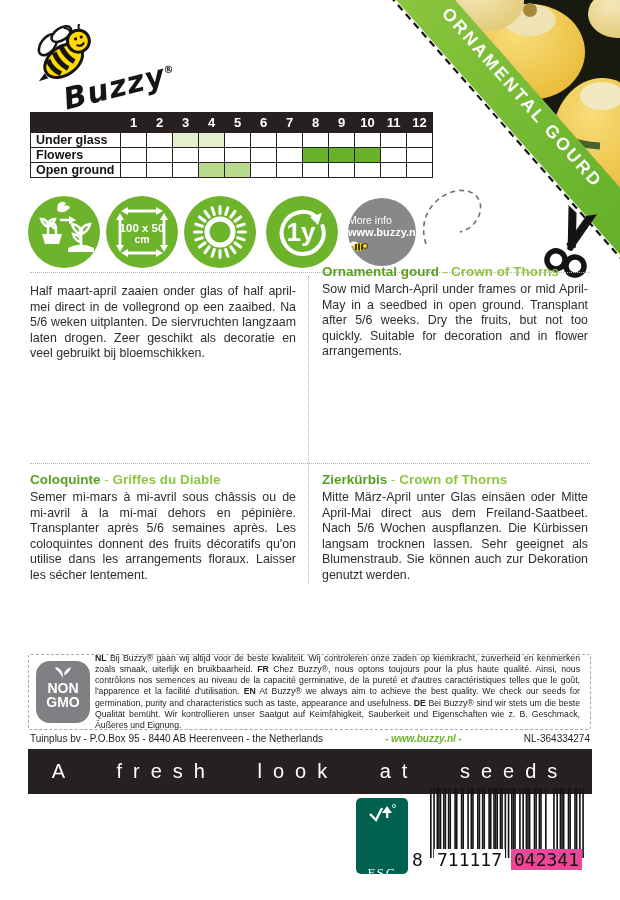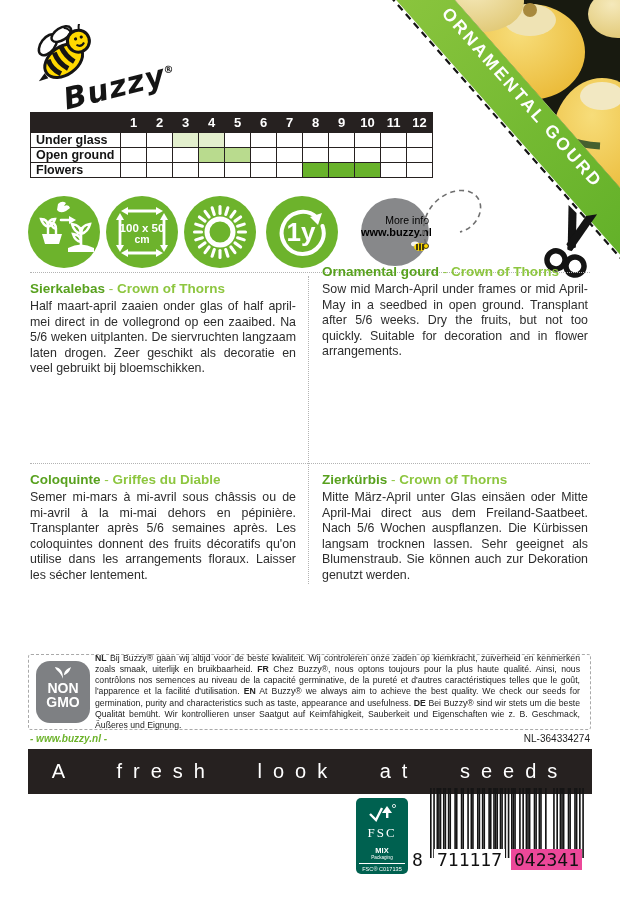--- a/index.html
+++ b/index.html
@@ -25,22 +25,22 @@
   .cal th.cal-label-head{width:84px;}
   .cal td{width:25px;height:12px;background:#fff;}
   .cal td.cal-label{width:84px;font-size:12.5px;font-weight:bold;color:#141414;padding-left:5px;text-align:left;margin-left:12px;}
   .cal .f-light{background:var(--cell-light);}
   .cal .f-medium{background:var(--cell-medium);}
   .cal .f-strong{background:var(--cell-strong);}
 
   
   .circ{width:72px;height:72px;border-radius:50%;background:var(--green);top:196px;}
   .circ svg{display:block;}
-  .gray-circ{left:361px;top:198px;width:68px;height:68px;border-radius:50%;background:var(--gray-circle);
-      color:#000000;text-align:right;}
+  .gray-circ{left:348px;top:198px;width:68px;height:68px;border-radius:50%;background:var(--gray-circle);
+      color:#ffffff;text-align:left;}
   .gray-circ .mi1{font-size:10.5px;margin-top:16px;}
   .gray-circ .mi2{font-size:11px;font-weight:bold;}
 
   
   .rule-h{border-top:1.6px dotted #b3b3b3;height:0;width:560px;left:30px;}
   .rule-v{border-left:1.6px dotted #b3b3b3;width:0;height:308px;left:308px;top:276px;}
 
   
   .blk{width:266px;}
   .blk .ttl{font-size:13.5px;font-weight:bold;color:var(--green-dark-text);margin:0;}
@@ -60,21 +60,21 @@
   .footline{left:30px;top:733px;width:560px;display:flex;justify-content:space-between;font-size:10px;color:#1d1d1d;}
   .footline .site{color:var(--green);font-weight:bold;font-style:italic;}
 
   
   .banner{left:28px;top:749px;width:564px;height:45px;background:var(--dark);color:#fff;
       font-size:20px;letter-spacing:0.55em;word-spacing:1.25em;text-align:center;line-height:45px;}
 
   
   .fsc{left:356px;top:798px;width:52px;height:76px;background:var(--fsc-green);border-radius:5px;
       color:#fff;text-align:center;}
-  .fsc .fsc-name{font-family:"Liberation Serif",serif;font-size:13px;letter-spacing:2px;line-height:12px;}
+  .fsc .fsc-name{font-family:"Liberation Serif",serif;font-size:13px;letter-spacing:2px;line-height:12px;margin-top:40px;}
   .fsc .mix{font-size:7.5px;font-weight:bold;margin-top:7px;}
   .fsc .pkg{font-size:4.6px;}
   .fsc .lic{font-size:5.6px;border-top:0.5px solid #fff;margin:3px 3px 0;padding-top:2px;}
 
   
   .barcode{left:412px;top:788px;width:186px;height:84px;}
   .barcode .num{position:absolute;top:61px;font-family:"DejaVu Sans Mono",monospace;font-size:18px;color:#111;}
   .bc-8{left:0px;}
   .bc-g1{left:22px;width:71px;text-align:center;background:#fff;}
   .bc-g2{left:99px;width:71px;text-align:center;background:#ec4899;}
@@ -172,46 +172,46 @@
           <td class=""></td>
           <td class=""></td>
           <td class=""></td>
           <td class=""></td>
           <td class=""></td>
           <td class=""></td>
           <td class=""></td>
           <td class=""></td>
         </tr>
         <tr>
-          <td class="cal-label">Open ground</td>
-          <td class=""></td>
-          <td class=""></td>
-          <td class=""></td>
-          <td class="f-medium"></td>
-          <td class="f-medium"></td>
-          <td class=""></td>
-          <td class=""></td>
-          <td class=""></td>
-          <td class=""></td>
-          <td class=""></td>
-          <td class=""></td>
-          <td class=""></td>
-        </tr>
-        <tr>
           <td class="cal-label">Flowers</td>
           <td class=""></td>
           <td class=""></td>
           <td class=""></td>
           <td class=""></td>
           <td class=""></td>
           <td class=""></td>
           <td class=""></td>
           <td class="f-strong"></td>
           <td class="f-strong"></td>
           <td class="f-strong"></td>
+          <td class=""></td>
+          <td class=""></td>
+        </tr>
+        <tr>
+          <td class="cal-label">Open ground</td>
+          <td class=""></td>
+          <td class=""></td>
+          <td class=""></td>
+          <td class="f-medium"></td>
+          <td class="f-medium"></td>
+          <td class=""></td>
+          <td class=""></td>
+          <td class=""></td>
+          <td class=""></td>
+          <td class=""></td>
           <td class=""></td>
           <td class=""></td>
         </tr>
       </tbody>
     </table>
 
   <div class="abs circ" style="left:28px">
     <svg width="72" height="72" viewBox="0 0 72 72" fill="none" stroke="#fff">
       <g stroke-width="2.4" stroke-linecap="round">
         <path d="M20,38 v-8 M20,31 q-5,-2 -7,-8 q7,0 7,8 M20,31 q5,-2 7,-8 q-7,0 -7,8"></path>
@@ -302,22 +302,20 @@
 
   <svg class="abs" style="left:412px;top:182px" width="88" height="84" viewBox="0 0 88 84">
     <path d="M14,62 C2,26 38,2 58,10 C76,17 70,44 48,50" fill="none" stroke="#6f6f6f" stroke-width="1.6" stroke-dasharray="5 4"></path>
   </svg>
 
   <div class="abs rule-h" style="top:272px"></div>
   <div class="abs rule-h" style="top:463px"></div>
   <div class="abs rule-v"></div>
 
   <div class="abs blk" style="left:30px;top:281px">
-    <h3 class="ttl"><span>Sierkalebas</span>
-      <span class="sub"><span class="thin">-</span> <span>Crown of Thorns</span></span></h3>
     <p>Half maart-april zaaien onder glas of half april-mei direct in de vollegrond op een zaaibed. Na 5/6 weken uitplanten. De siervruchten langzaam laten drogen. Zeer geschikt als decoratie en veel gebruikt bij bloemschikken.</p>
   </div>
   <div class="abs blk" style="left:322px;top:264px">
     <h3 class="ttl"><span>Ornamental gourd</span>
       <span class="sub"><span class="thin">-</span> <span>Crown of Thorns</span></span></h3>
     <p>Sow mid March-April under frames or mid April-May in a seedbed in open ground. Transplant after 5/6 weeks. Dry the fruits, but not too quickly. Suitable for decoration and in flower arrangements.</p>
   </div>
   <div class="abs blk" style="left:30px;top:472px">
     <h3 class="ttl"><span>Coloquinte</span>
       <span class="sub"><span class="thin">-</span> <span>Griffes du Diable</span></span></h3>
@@ -335,20 +333,21 @@
         <path d="M10,14 C7,6 3,6 1,1 C8,2 10,7 10,14 Z" fill="#fff"></path>
         <path d="M11,10 C12,4 15,3 19,1 C17,7 14,9 11,10 Z" fill="#fff"></path>
       </svg>
       <div>NON</div>
       <div>GMO</div>
     </div>
     <div class="qtext"><b>NL</b> Bij Buzzy® gaan wij altijd voor de beste kwaliteit. Wij controleren onze zaden op kiemkracht, zuiverheid en kenmerken zoals smaak, uiterlijk en bruikbaarheid. <b>FR</b> Chez Buzzy®, nous optons toujours pour la plus haute qualité. Ainsi, nous contrôlons nos semences au niveau de la capacité germinative, de la pureté et d'autres caractéristiques telles que le goût, l'apparence et la facilité d'utilisation. <b>EN</b> At Buzzy® we always aim to achieve the best quality. We check our seeds for germination, purity and characteristics such as taste, appearance and usefulness. <b>DE</b> Bei Buzzy® sind wir stets um die beste Qualität bemüht. Wir kontrollieren unser Saatgut auf Keimfähigkeit, Sauberkeit und Eigenschaften wie z. B. Geschmack, Äußeres und Eignung.</div>
   </div>
 
   <div class="abs footline">
+    <span>Tuinplus bv - P.O.Box 95 - 8440 AB Heerenveen - the Netherlands</span>
     <span class="site">- www.buzzy.nl -</span>
     <span>NL-364334274</span>
   </div>
 
   <div class="abs banner">A fresh look at seeds</div>
 
   <div class="abs fsc">
     <svg width="30" height="20" viewBox="0 0 30 20" style="margin-top:5px">
       <polyline points="3,11 9,17 15,5" fill="none" stroke="#fff" stroke-width="2.4"></polyline>
       <polygon points="20,3 25,10 15,10" fill="#fff"></polygon>

